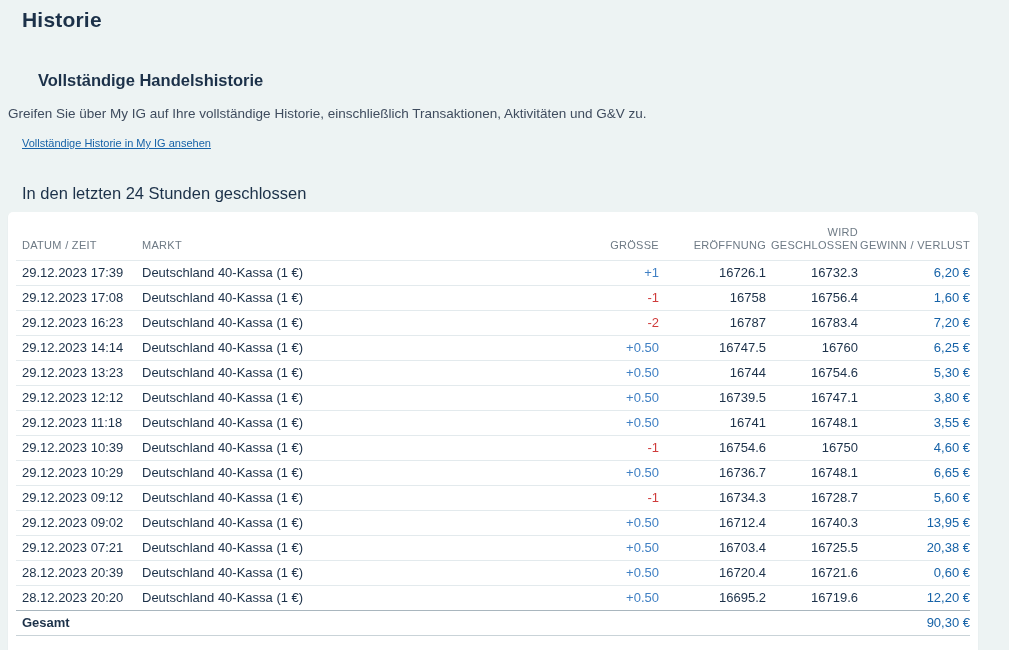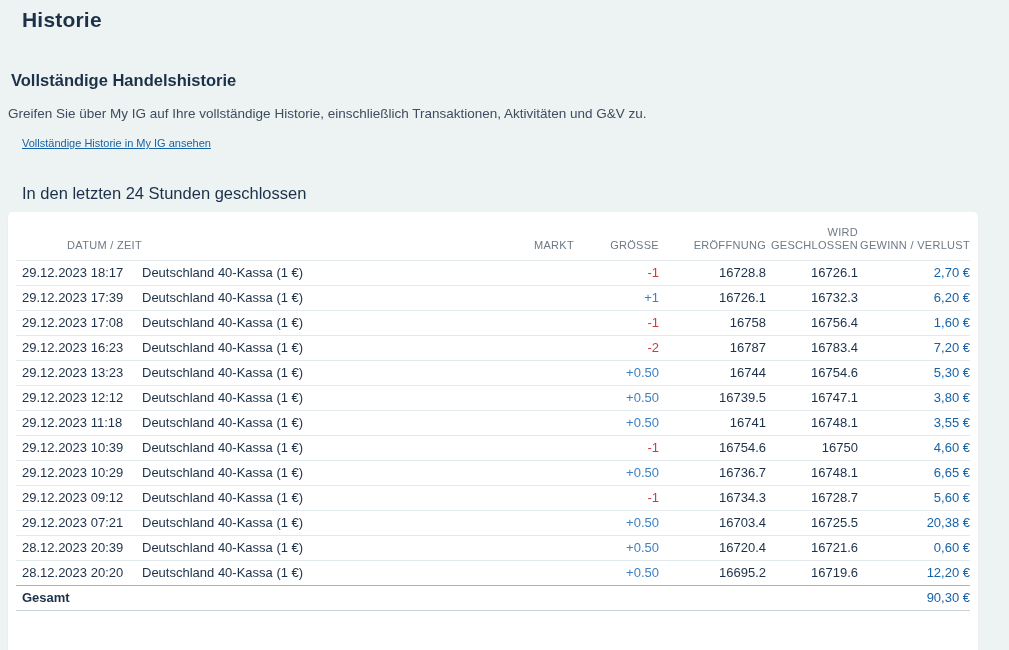--- a/index.html
+++ b/index.html
@@ -11,21 +11,21 @@
     font-family: "Liberation Sans", sans-serif;
   }
   .page { width: 1009px; height: 650px; }
   h1.page-title {
     margin: 7px 0 0 22px;
     font-size: 21px; line-height: 26px;
     font-weight: bold; color: var(--navy);
     letter-spacing: 0.2px;
   }
   .intro h2 {
-    margin: 37px 0 0 11px;
+    margin: 37px 0 0 38px;
     font-size: 16.5px; line-height: 20px;
     font-weight: bold; color: var(--navy);
   }
   .intro p {
     margin: 15px 0 0 8px;
     font-size: 13.5px; line-height: 17px;
     color: var(--body-text);
   }
   .intro a {
     display: inline-block;
@@ -54,21 +54,21 @@
     border-collapse: collapse;
     table-layout: fixed;
   }
   thead th {
     font-size: 11px; font-weight: normal;
     line-height: 13px;
     letter-spacing: 0.3px;
     color: var(--muted);
     vertical-align: bottom;
     padding: 14px 0 8px 0;
-    text-align: right;
+    text-align: left;
   }
   thead th.num { text-align: right; }
   thead th:first-child { padding-left: 6px; }
   td {
     font-size: 13px; line-height: 16px;
     padding: 4px 0;
     color: var(--navy);
     white-space: nowrap;
     overflow: hidden;
   }
@@ -114,28 +114,20 @@
             <th>DATUM / ZEIT</th>
             <th>MARKT</th>
             <th class="num">GRÖSSE</th>
             <th class="num">ERÖFFNUNG</th>
             <th class="num">WIRD GESCHLOSSEN</th>
             <th class="num">GEWINN / VERLUST</th>
           </tr>
       </thead>
       <tbody id="table-body">
           <tr>
-            <td class="">29.12.2023 18:17</td>
-            <td class="">Deutschland 40-Kassa (1 €)</td>
-            <td class="num neg">-1</td>
-            <td class="num">16728.8</td>
-            <td class="num">16726.1</td>
-            <td class="num pnl">2,70 €</td>
-          </tr>
-          <tr>
             <td class="">29.12.2023 17:39</td>
             <td class="">Deutschland 40-Kassa (1 €)</td>
             <td class="num pos">+1</td>
             <td class="num">16726.1</td>
             <td class="num">16732.3</td>
             <td class="num pnl">6,20 €</td>
           </tr>
           <tr>
             <td class="">29.12.2023 17:08</td>
             <td class="">Deutschland 40-Kassa (1 €)</td>
@@ -146,20 +138,28 @@
           </tr>
           <tr>
             <td class="">29.12.2023 16:23</td>
             <td class="">Deutschland 40-Kassa (1 €)</td>
             <td class="num neg">-2</td>
             <td class="num">16787</td>
             <td class="num">16783.4</td>
             <td class="num pnl">7,20 €</td>
           </tr>
           <tr>
+            <td class="">29.12.2023 14:14</td>
+            <td class="">Deutschland 40-Kassa (1 €)</td>
+            <td class="num pos">+0.50</td>
+            <td class="num">16747.5</td>
+            <td class="num">16760</td>
+            <td class="num pnl">6,25 €</td>
+          </tr>
+          <tr>
             <td class="">29.12.2023 13:23</td>
             <td class="">Deutschland 40-Kassa (1 €)</td>
             <td class="num pos">+0.50</td>
             <td class="num">16744</td>
             <td class="num">16754.6</td>
             <td class="num pnl">5,30 €</td>
           </tr>
           <tr>
             <td class="">29.12.2023 12:12</td>
             <td class="">Deutschland 40-Kassa (1 €)</td>
@@ -192,20 +192,28 @@
             <td class="num">16748.1</td>
             <td class="num pnl">6,65 €</td>
           </tr>
           <tr>
             <td class="">29.12.2023 09:12</td>
             <td class="">Deutschland 40-Kassa (1 €)</td>
             <td class="num neg">-1</td>
             <td class="num">16734.3</td>
             <td class="num">16728.7</td>
             <td class="num pnl">5,60 €</td>
+          </tr>
+          <tr>
+            <td class="">29.12.2023 09:02</td>
+            <td class="">Deutschland 40-Kassa (1 €)</td>
+            <td class="num pos">+0.50</td>
+            <td class="num">16712.4</td>
+            <td class="num">16740.3</td>
+            <td class="num pnl">13,95 €</td>
           </tr>
           <tr>
             <td class="">29.12.2023 07:21</td>
             <td class="">Deutschland 40-Kassa (1 €)</td>
             <td class="num pos">+0.50</td>
             <td class="num">16703.4</td>
             <td class="num">16725.5</td>
             <td class="num pnl">20,38 €</td>
           </tr>
           <tr>

